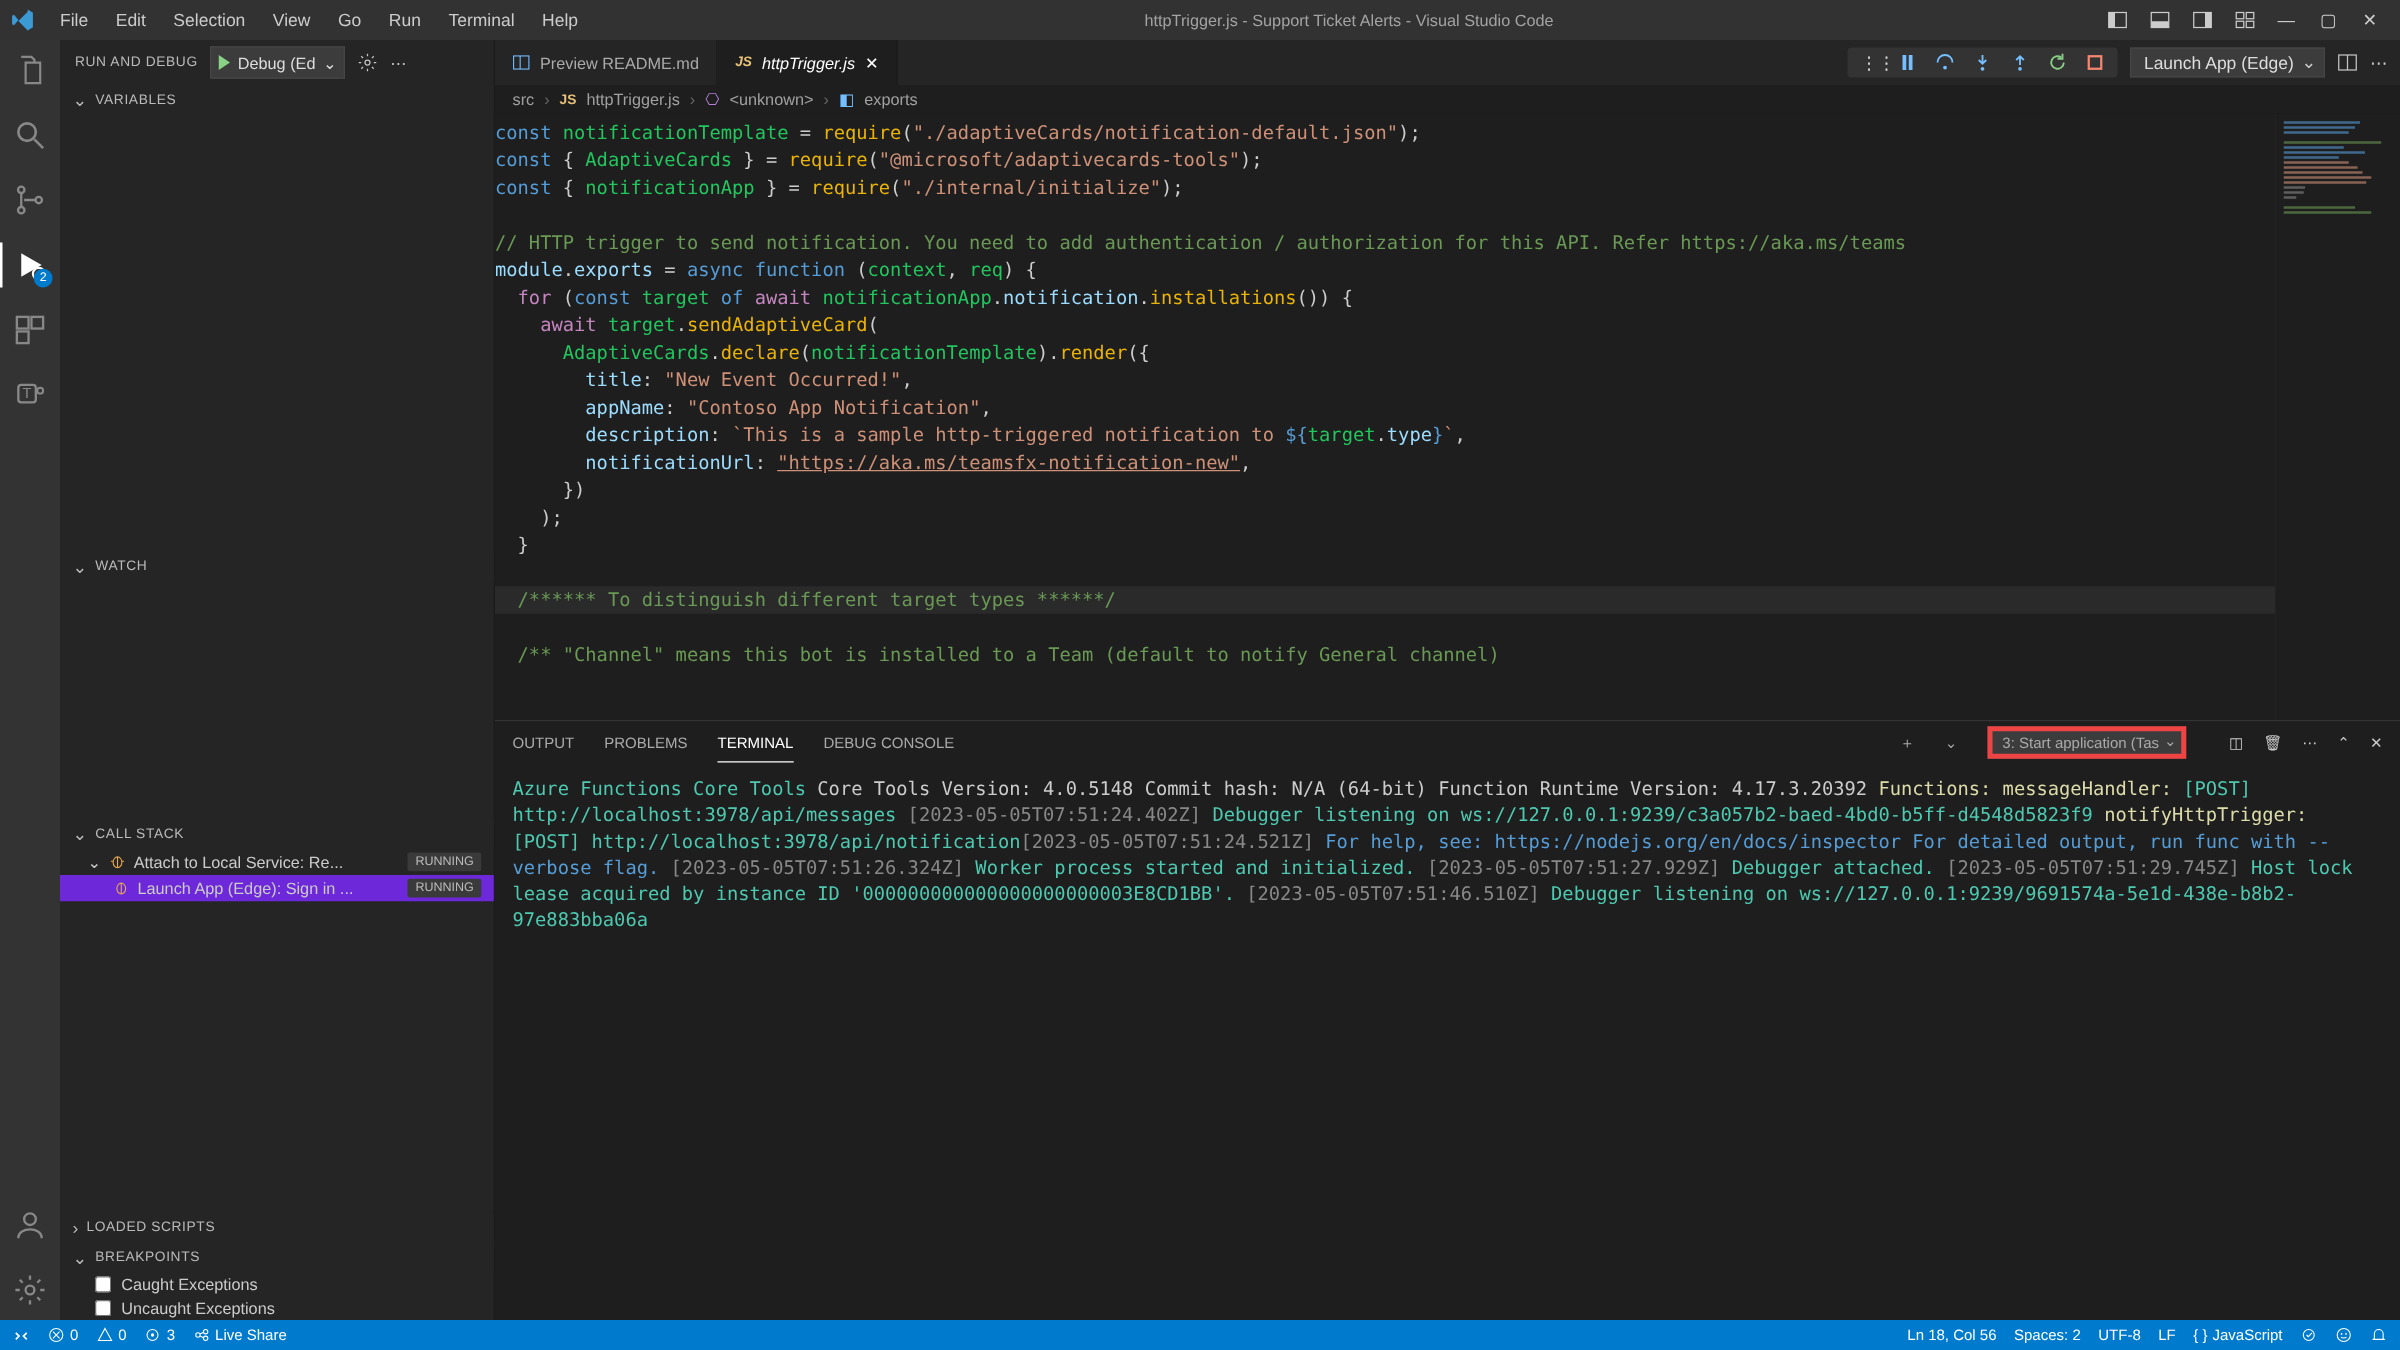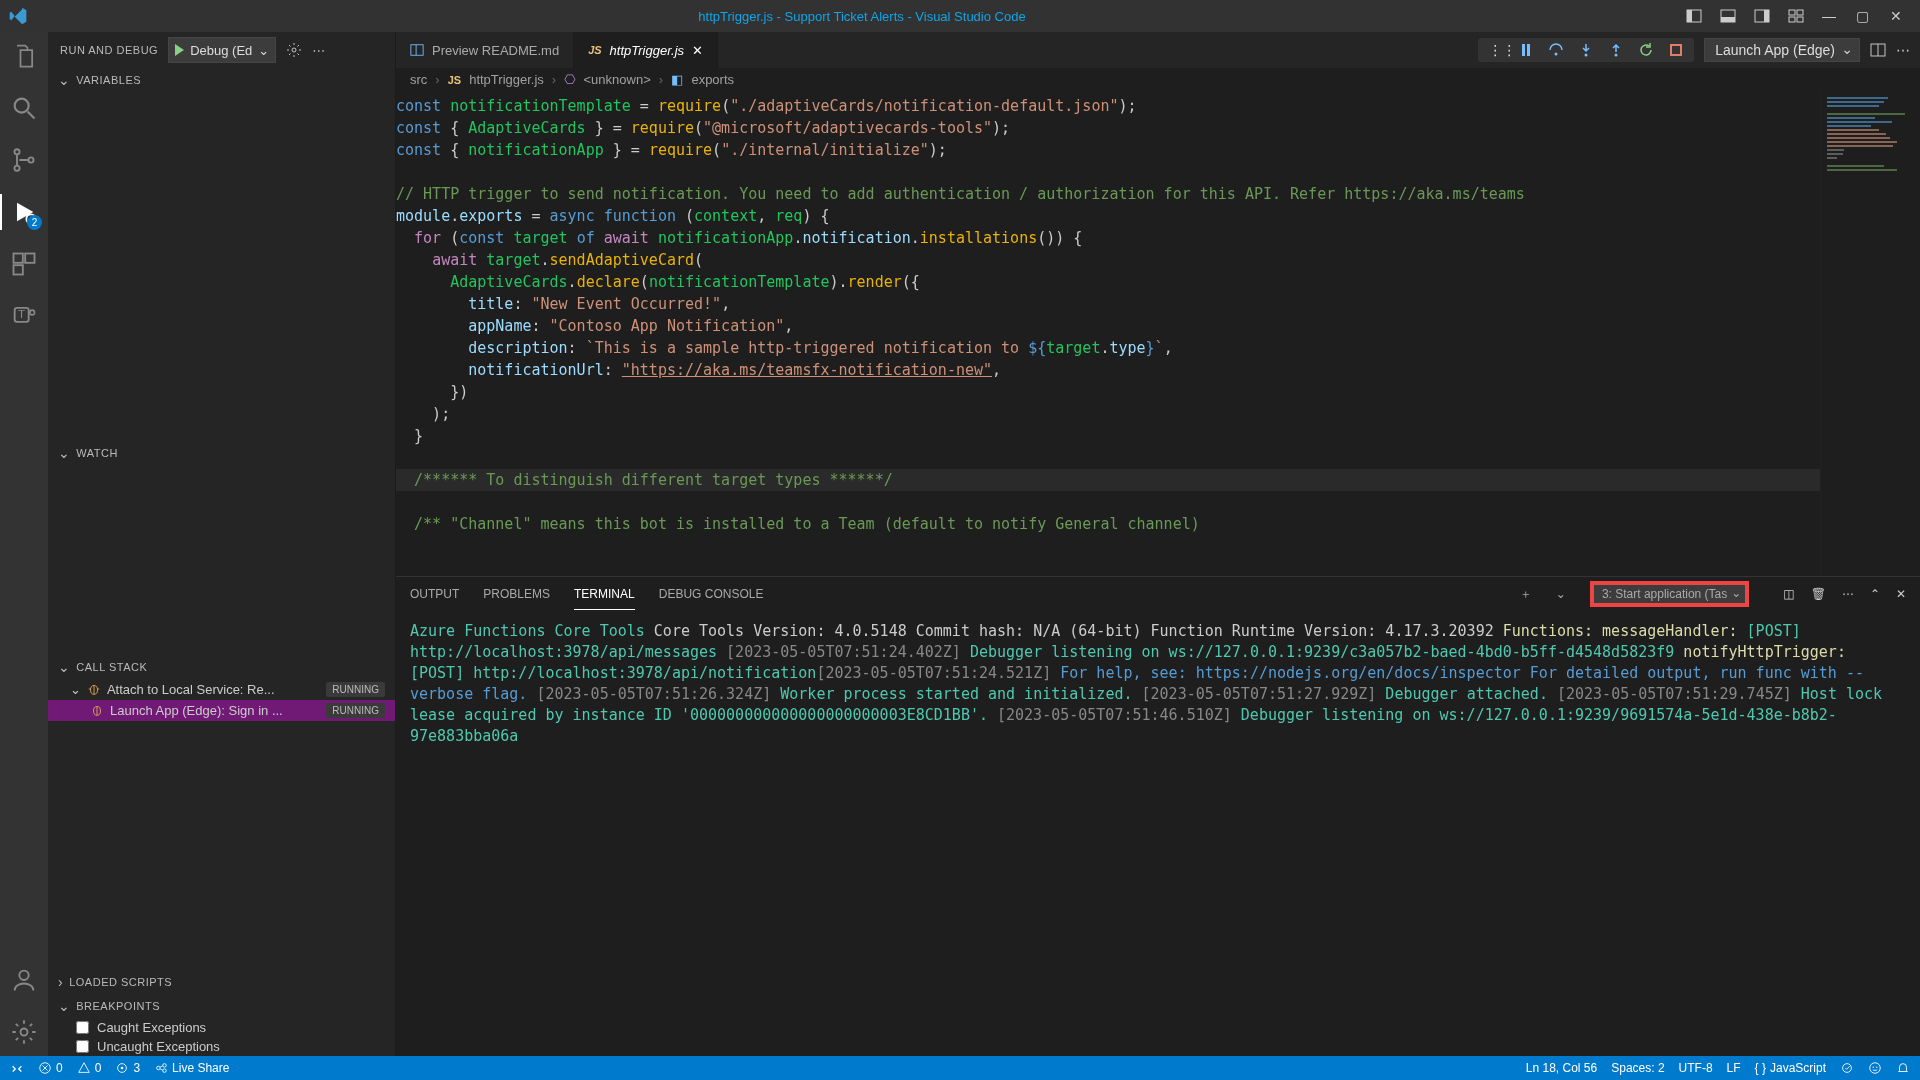--- a/index.html
+++ b/index.html
@@ -8,21 +8,21 @@
   background: #1e1e1e; color: #cccccc;
   font-family: "Segoe UI", Arial, sans-serif; font-size: 14px;
   overflow: hidden; display: flex; flex-direction: column;
 }
 
 
 .titlebar { height: 32px; background: #323233; display: flex; align-items: center; padding: 0 8px; }
 .titlebar .vs-logo { width: 20px; height: 20px; margin-right: 10px; }
 .menubar { display: flex; gap: 2px; }
 .menubar span { padding: 4px 10px; cursor: default; }
-.titlebar .title { flex: 1; text-align: center; color: #0ea5e9; font-size: 13px; }
+.titlebar .title { flex: 1; text-align: center; color: #a3a3a3; font-size: 13px; }
 .titlebar .win-icons { display: flex; gap: 18px; margin-right: 6px; }
 .titlebar .win-icons span, .titlebar .win-icons svg { width: 16px; height: 16px; color:#ccc; cursor:default;}
 .run-text { font-size:11px; letter-spacing:0.5px; color:#bababa;}
 .launch-select { display:flex; align-items:center; background:#3c3c3c; border:1px solid #454545; height:26px; padding:0 6px; gap:6px; font-size:13px; color:#ddd;}
 .play-tri { width:0;height:0;border-top:6px solid transparent;border-bottom:6px solid transparent;border-left:9px solid #89d185;}
 .small-icon { width:16px; height:16px; color:#c5c5c5; }
 
 
 .main { flex:1; display:flex; min-height:0;}
 .activitybar { width:48px; background:#333333; display:flex; flex-direction:column; align-items:center; padding-top:10px; gap:24px;}
@@ -30,21 +30,21 @@
 .activitybar .ab-item.active { color:#fff;}
 .activitybar .ab-item.active::before { content:""; position:absolute; left:-10px; top:-4px; width:2px; height:36px; background:#fff;}
 .ab-badge { position:absolute; bottom:-4px; right:-4px; background:#007acc; color:#fff; font-size:10px; width:15px; height:15px; border-radius:50%; display:flex; align-items:center; justify-content:center;}
 .activitybar .spacer { flex:1; }
 
 .sidepanel { width:348px; background:#252526; display:flex; flex-direction:column; border-right:1px solid #1b1b1b; font-size:13px;}
 .section-head { background:#252526; color:#bababa; font-size:11px; letter-spacing:0.5px; padding:6px 10px; display:flex; align-items:center; gap:6px; cursor:default;}
 .section-head .chev { font-size:14px; line-height:10px;}
 .section-body { flex:0 0 auto; }
 .callstack-item { display:flex; align-items:center; padding:3px 10px 3px 22px; gap:6px;}
-.callstack-item.selected { background:#701a75;}
+.callstack-item.selected { background:#6d28d9;}
 .badge-run { background:#3a3a3a; color:#bbb; font-size:10px; padding:2px 6px; border-radius:2px; margin-left:auto;}
 .callstack-item .bug { width:14px; height:14px; color:#e8ab53;}
 .bp-item { display:flex; align-items:center; gap:8px; padding:2px 10px 2px 28px;}
 .bp-item input { accent-color:#007acc; }
 
 
 .editorcol { flex:1; display:flex; flex-direction:column; min-width:0;}
 .tabs-row { height:36px; background:#252526; display:flex; align-items:stretch;}
 .tab { display:flex; align-items:center; gap:8px; padding:0 14px; color:#aaa; border-right:1px solid #1b1b1b; font-size:13px; cursor:default;}
 .tab.active { background:#1e1e1e; color:#fff; font-style:italic;}
@@ -104,20 +104,30 @@
 .sb-item { display:flex; align-items:center; gap:4px; cursor:default;}
 .sb-item svg{width:14px;height:14px;}
 </style>
 </head>
 <body>
 
 <div class="titlebar">
   <svg class="vs-logo" viewBox="0 0 24 24">
       <path fill="#3b99d4" d="M17 2l5 3v14l-5 3-9-9 9-9zM4 7l4 5-4 5-2-1V8l2-1z"></path>
     </svg>
+  <div class="menubar">
+    <span>File</span>
+    <span>Edit</span>
+    <span>Selection</span>
+    <span>View</span>
+    <span>Go</span>
+    <span>Run</span>
+    <span>Terminal</span>
+    <span>Help</span>
+  </div>
   <div class="title">httpTrigger.js - Support Ticket Alerts - Visual Studio Code</div>
   <div class="win-icons">
     <svg viewBox="0 0 16 16">
         <rect x="1" y="2" width="14" height="12" fill="none" stroke="currentColor"></rect>
         <rect x="1" y="2" width="5" height="12" fill="currentColor"></rect>
       </svg>
     <svg viewBox="0 0 16 16">
         <rect x="1" y="2" width="14" height="12" fill="none" stroke="currentColor"></rect>
         <rect x="1" y="9" width="14" height="5" fill="currentColor"></rect>
       </svg>

